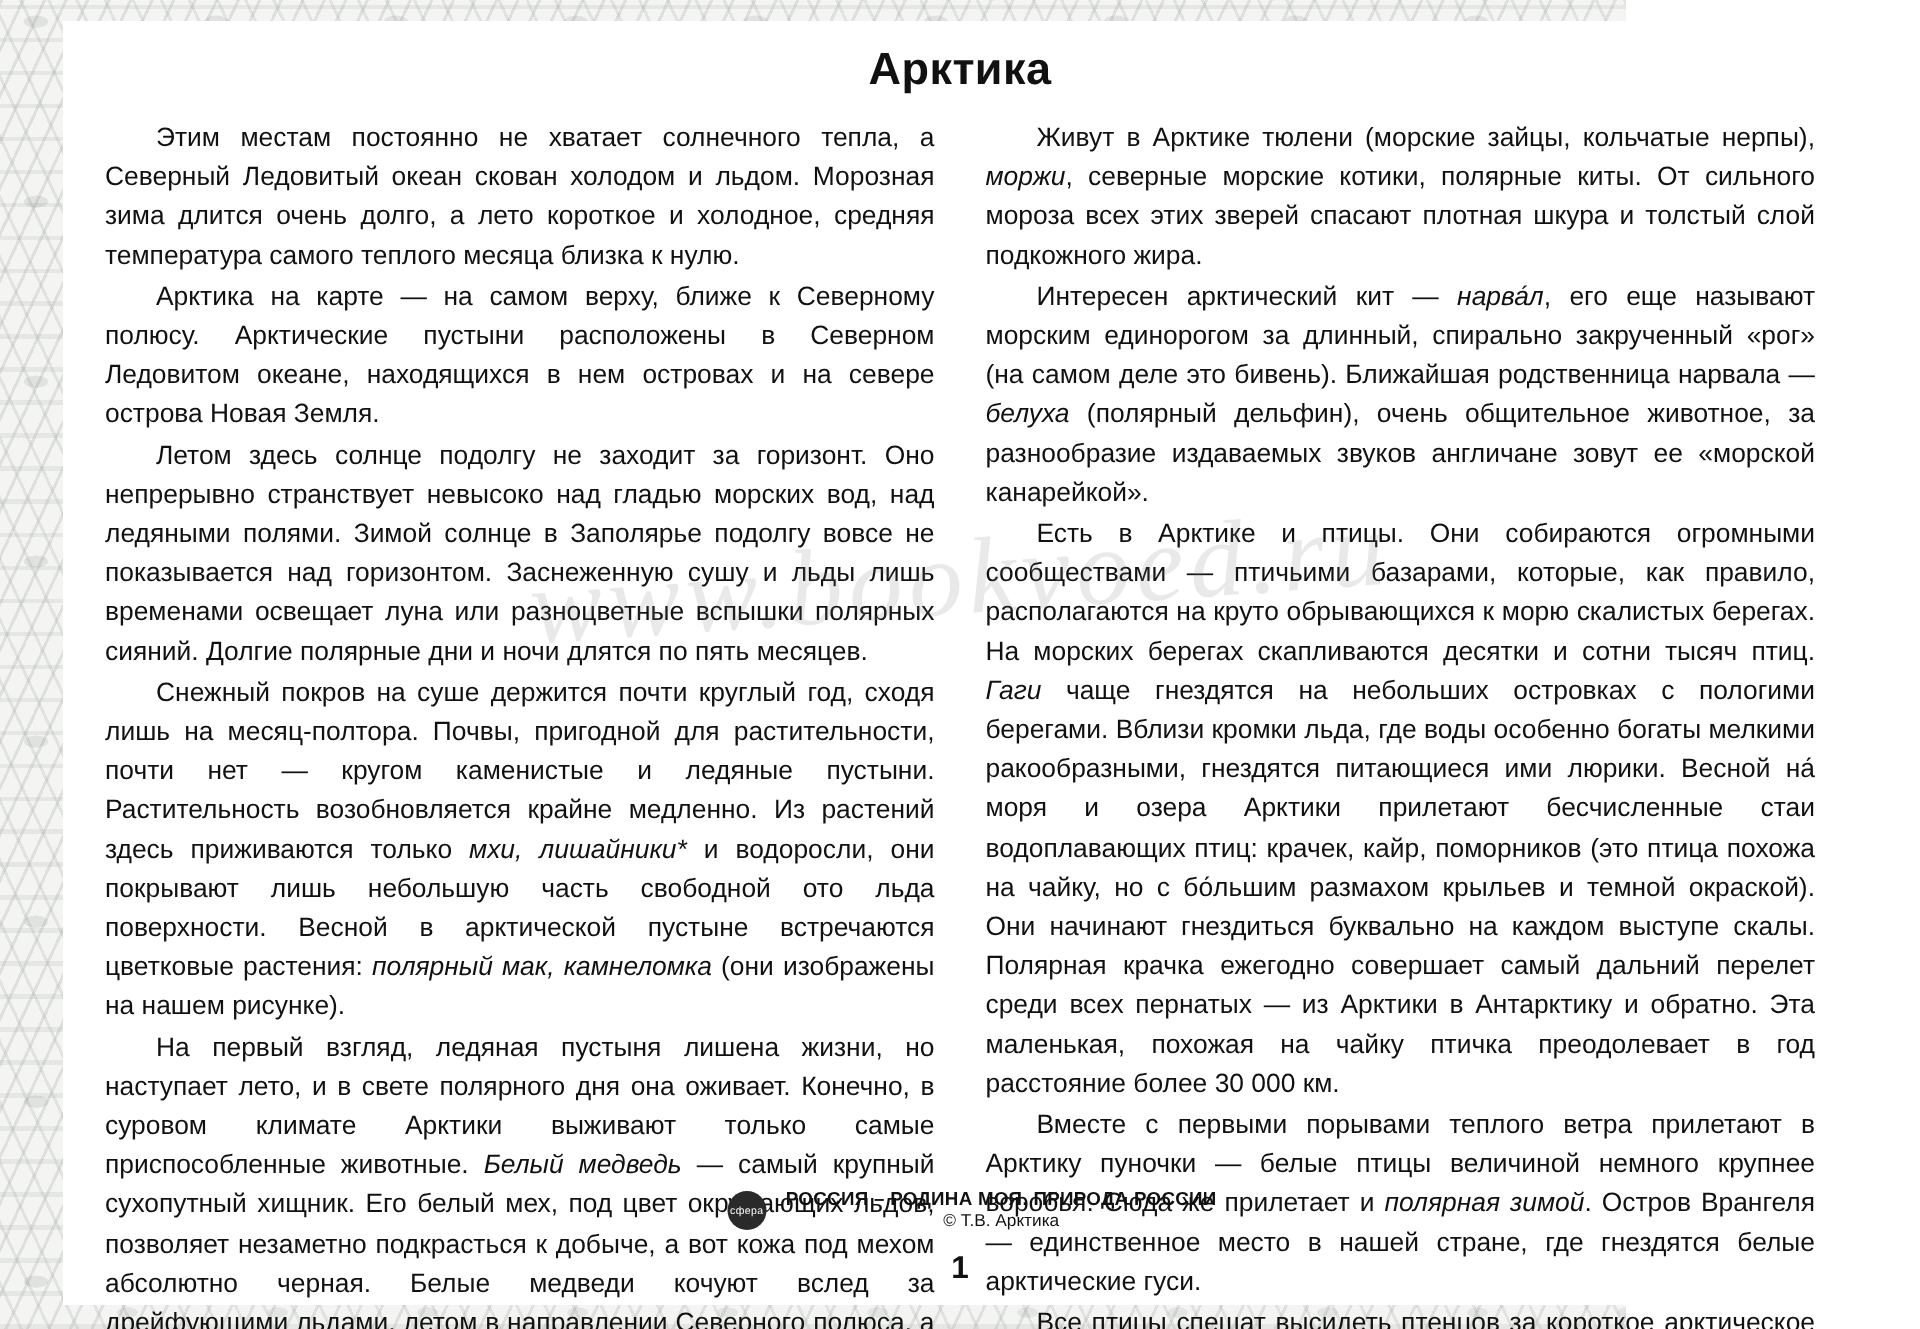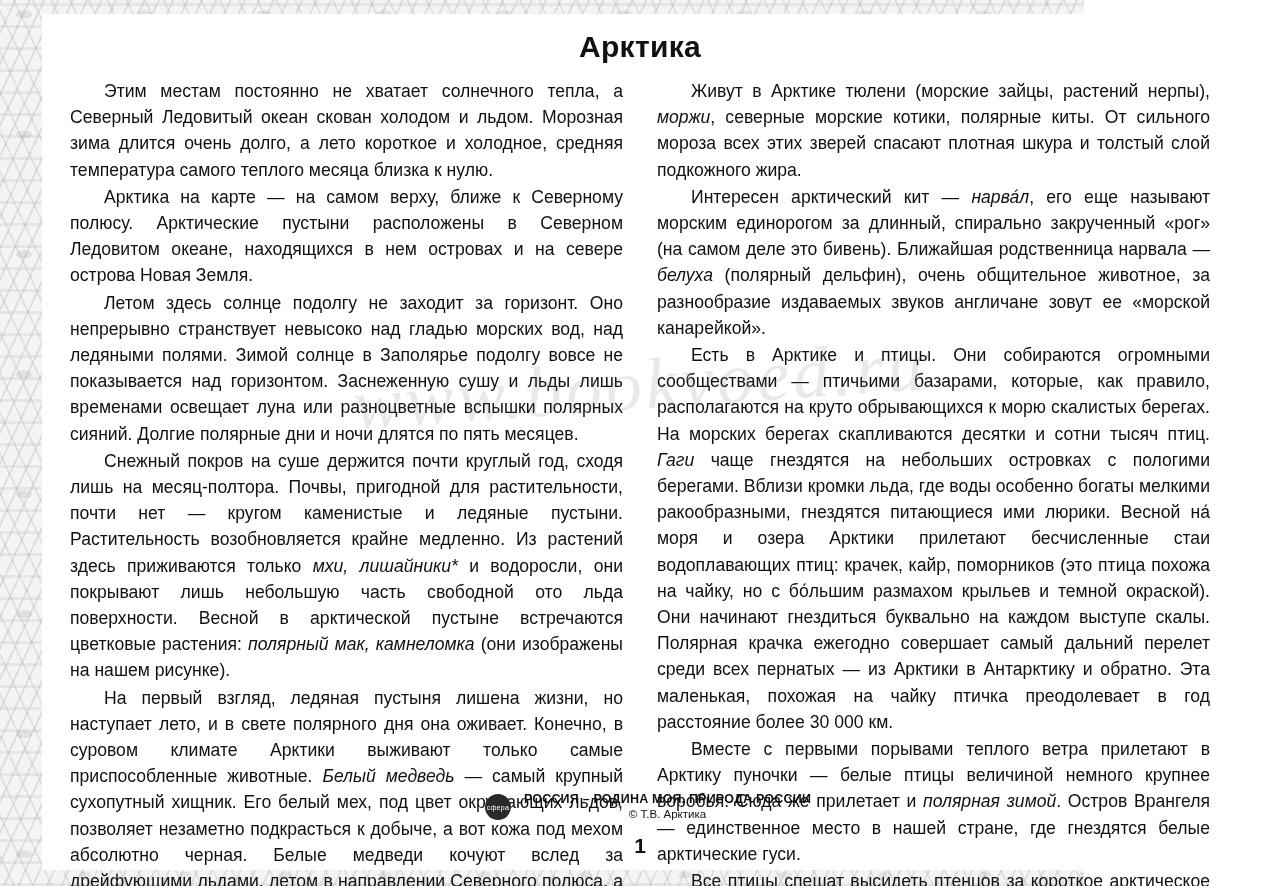--- a/index.html
+++ b/index.html
@@ -172,21 +172,21 @@
         <p class="para">Арктика на карте — на самом верху, ближе к Северному полюсу. Арктические пустыни расположены в Северном Ледовитом океане, находящихся в нем островах и на севере острова Новая Земля.</p>
         <p class="para">Летом здесь солнце подолгу не заходит за горизонт. Оно непрерывно странствует невысоко над гладью морских вод, над ледяными полями. Зимой солнце в Заполярье подолгу вовсе не показывается над горизонтом. Заснеженную сушу и льды лишь временами освещает луна или разноцветные вспышки полярных сияний. Долгие полярные дни и ночи длятся по пять месяцев.</p>
 
         <p class="para"><span>Снежный покров на суше держится почти круглый год, сходя лишь на месяц-полтора. Почвы, пригодной для растительности, почти нет — кругом каменистые и ледяные пустыни. Растительность возобновляется крайне медленно. Из растений здесь приживаются только </span><span class="ital">мхи, лишайники*</span><span> и водоросли, они покрывают лишь небольшую часть свободной ото льда поверхности. Весной в арктической пустыне встречаются цветковые растения: </span><span class="ital">полярный мак, камнеломка</span><span> (они изображены на нашем рисунке).</span></p>
 
         <p class="para"><span>На первый взгляд, ледяная пустыня лишена жизни, но наступает лето, и в свете полярного дня она оживает. Конечно, в суровом климате Арктики выживают только самые приспособленные животные. </span><span class="ital">Белый медведь</span><span> — самый крупный сухопутный хищник. Его белый мех, под цвет окружающих льдов, позволяет незаметно подкрасться к добыче, а вот кожа под мехом абсолютно черная. Белые медведи кочуют вслед за дрейфующими льдами, летом в направлении Северного полюса, а зимой — в противоположном.</span></p>
 
       </div>
 
       <div class="col">
-        <p class="para"><span>Живут в Арктике тюлени (морские зайцы, растений нерпы), </span><span class="ital">моржи</span><span>, северные морские котики, полярные киты. От сильного мороза всех этих зверей спасают плотная шкура и толстый слой подкожного жира.</span></p>
+        <p class="para"><span>Живут в Арктике тюлени (морские зайцы, кольчатые нерпы), </span><span class="ital">моржи</span><span>, северные морские котики, полярные киты. От сильного мороза всех этих зверей спасают плотная шкура и толстый слой подкожного жира.</span></p>
 
         <p class="para"><span>Интересен арктический кит — </span><span class="ital">нарва́л</span><span>, его еще называют морским единорогом за длинный, спирально закрученный «рог» (на самом деле это бивень). Ближайшая родственница нарвала — </span><span class="ital">белуха</span><span> (полярный дельфин), очень общительное животное, за разнообразие издаваемых звуков англичане зовут ее «морской канарейкой».</span></p>
 
         <p class="para"><span>Есть в Арктике и птицы. Они собираются огромными сообществами — птичьими базарами, которые, как правило, располагаются на круто обрывающихся к морю скалистых берегах. На морских берегах скапливаются десятки и сотни тысяч птиц. </span><span class="ital">Гаги</span><span> чаще гнездятся на небольших островках с пологими берегами. Вблизи кромки льда, где воды особенно богаты мелкими ракообразными, гнездятся питающиеся ими люрики. Весной на́ моря и озера Арктики прилетают бесчисленные стаи водоплавающих птиц: крачек, кайр, поморников (это птица похожа на чайку, но с бо́льшим размахом крыльев и темной окраской). Они начинают гнездиться буквально на каждом выступе скалы. Полярная крачка ежегодно совершает самый дальний перелет среди всех пернатых — из Арктики в Антарктику и обратно. Эта маленькая, похожая на чайку птичка преодолевает в год расстояние более 30 000 км.</span></p>
 
         <p class="para"><span>Вместе с первыми порывами теплого ветра прилетают в Арктику пуночки — белые птицы величиной немного крупнее воробья. Сюда же прилетает и </span><span class="ital">полярная зимой</span><span>. Остров Врангеля — единственное место в нашей стране, где гнездятся белые арктические гуси.</span></p>
 
         <p class="para">Все птицы спешат высидеть птенцов за короткое арктическое лето. Защищая яйца от охлаждения, птицы выстилают гнезда слоем своего пуха. Самыми ценными арктическими птицами считаются гаги. Их пух собирают и используют для одежды полярников.</p>
 
       </div>

